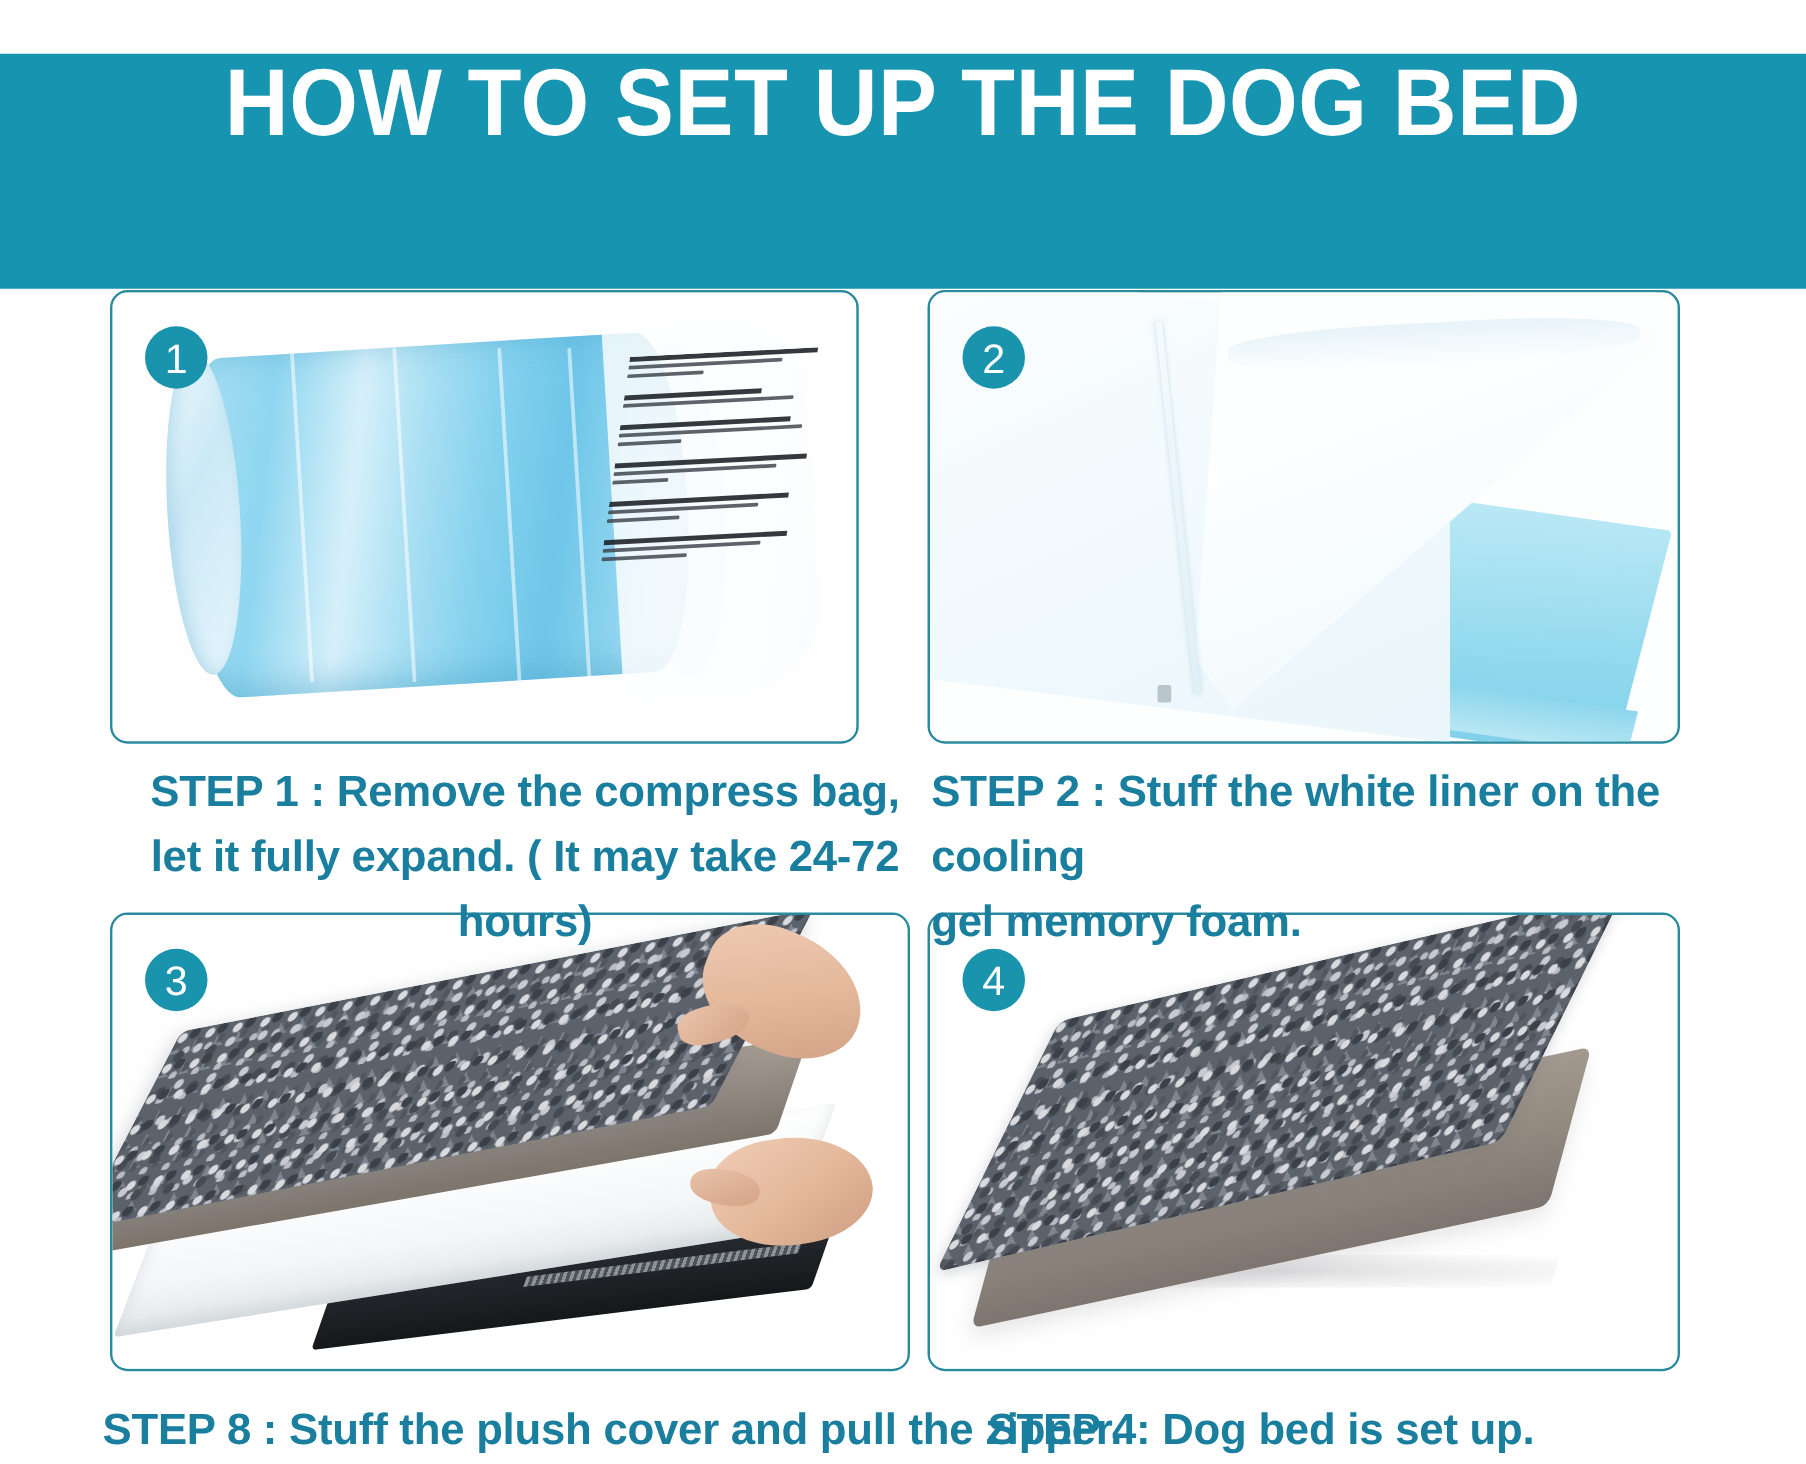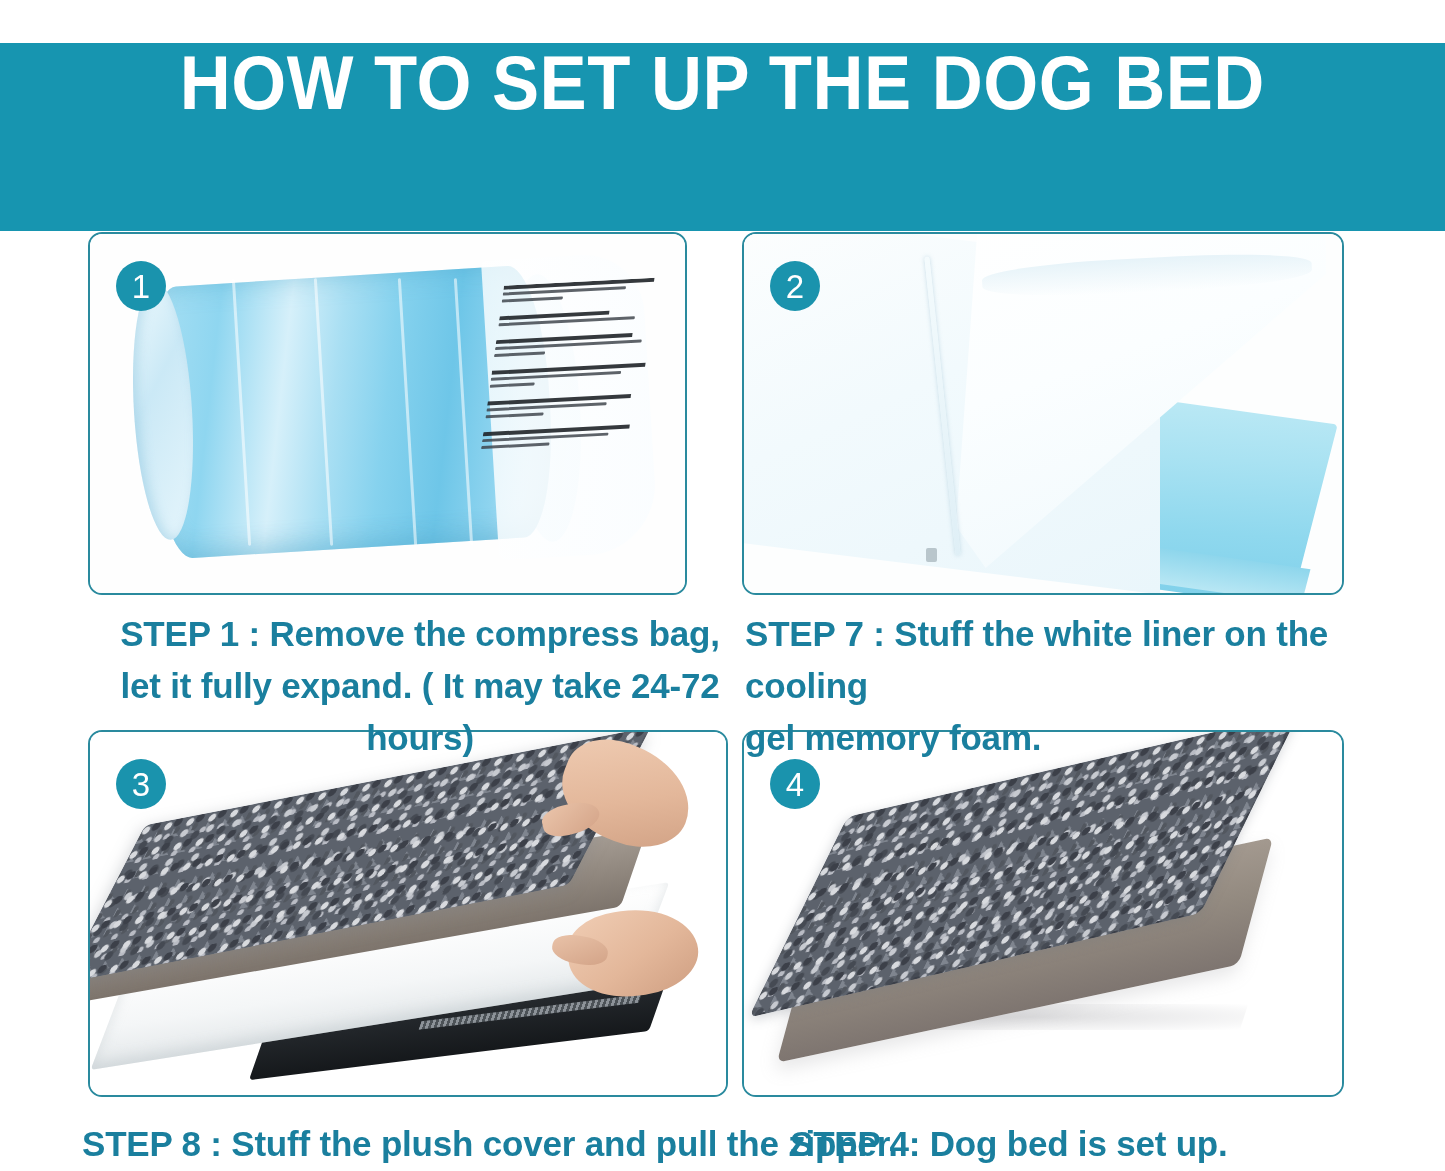--- a/index.html
+++ b/index.html
@@ -400,16 +400,16 @@
   <div class="photo" id="art-4">
     <div id="bed4-shadow"></div>
     <div id="bed4-side"></div>
     <div id="bed4-top" class="plush-top"></div>
   </div>
   <div class="badge">4</div>
 </div>
 
 <div class="caption" id="caption-1">STEP 1 : Remove the compress bag,
 let it fully expand. ( It may take 24-72 hours)</div>
-<div class="caption" id="caption-2">STEP 7 : Stuff the white liner on the cooling
+<div class="caption" id="caption-2">STEP 2 : Stuff the white liner on the cooling
 gel memory foam.</div>
 <div class="caption" id="caption-3">STEP 8 : Stuff the plush cover and pull the zipper.</div>
 <div class="caption" id="caption-4">STEP 4: Dog bed is set up.</div>
 
 </body></html>

